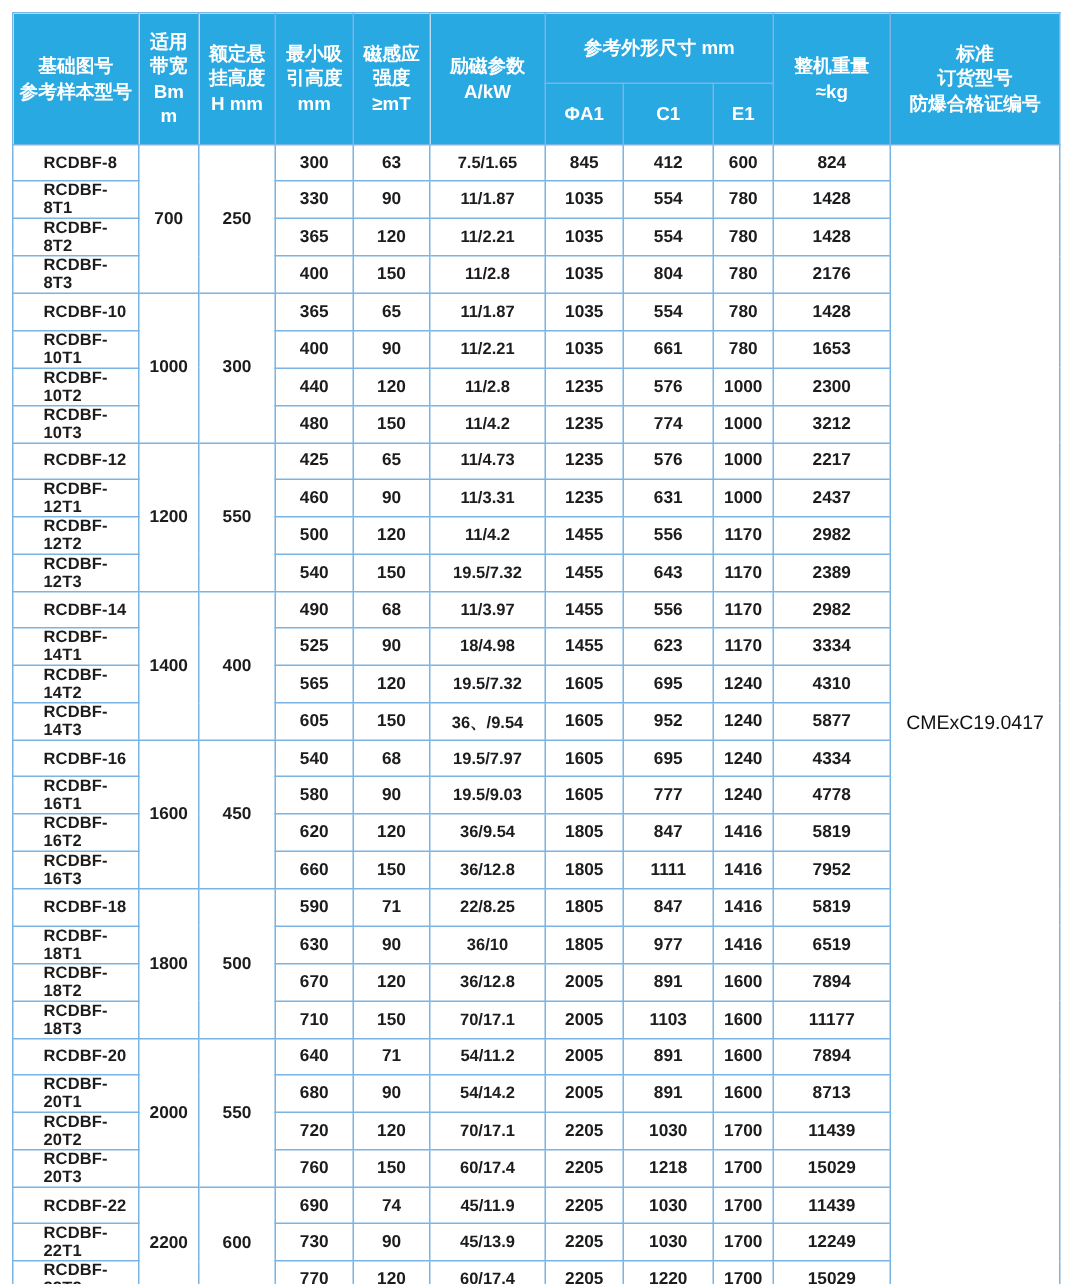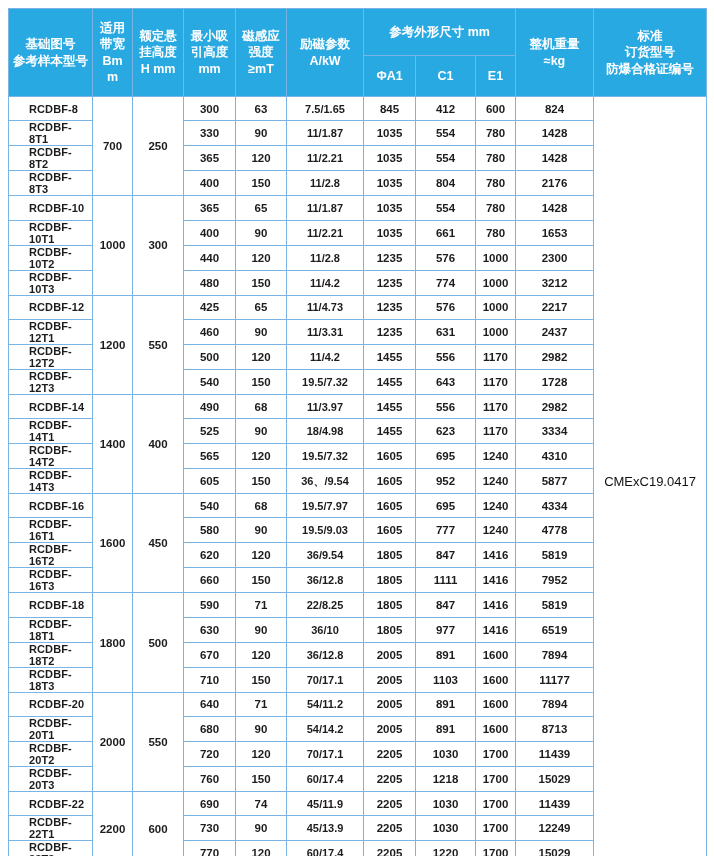--- a/index.html
+++ b/index.html
@@ -187,21 +187,21 @@
           <td>2982</td>
         </tr>
         <tr>
           <td class="model">RCDBF-12T3</td>
           <td>540</td>
           <td>150</td>
           <td class="exc">19.5/7.32</td>
           <td>1455</td>
           <td>643</td>
           <td>1170</td>
-          <td>1728</td>
+          <td>2389</td>
         </tr>
         <tr>
           <td class="model">RCDBF-14</td>
           <td rowspan="4">1400</td>
           <td rowspan="4">400</td>
           <td>490</td>
           <td>68</td>
           <td class="exc">11/3.97</td>
           <td>1455</td>
           <td>556</td>

